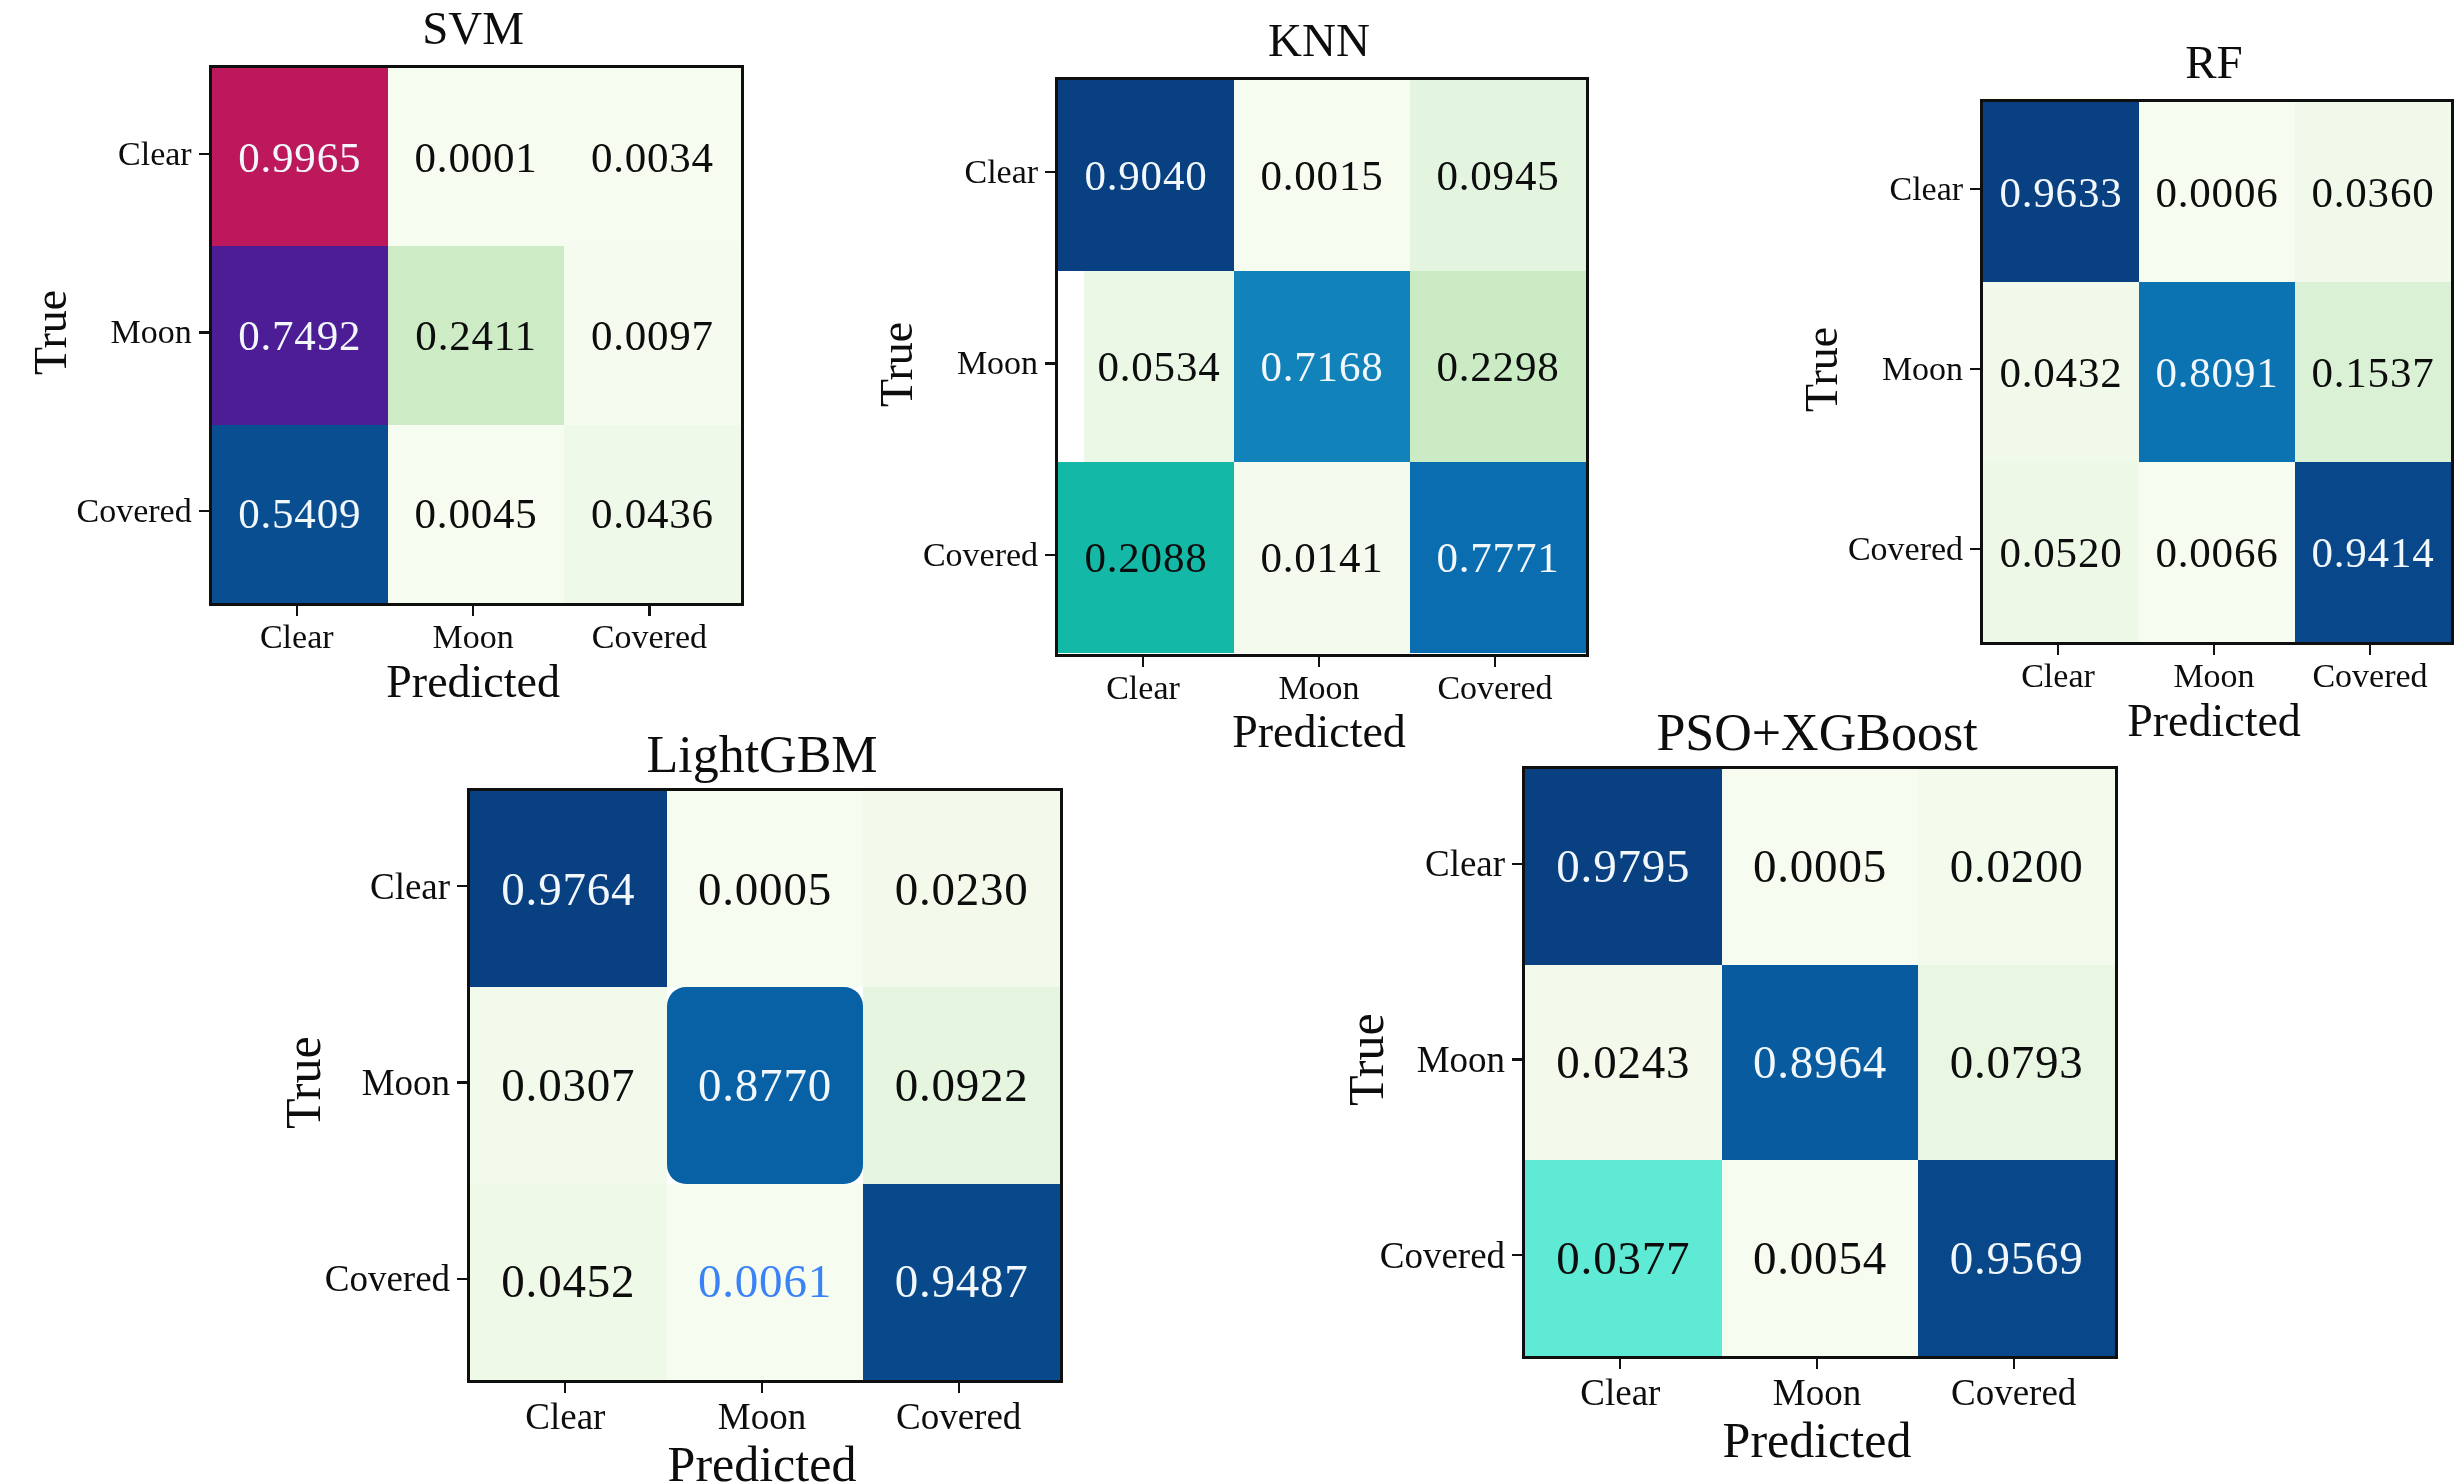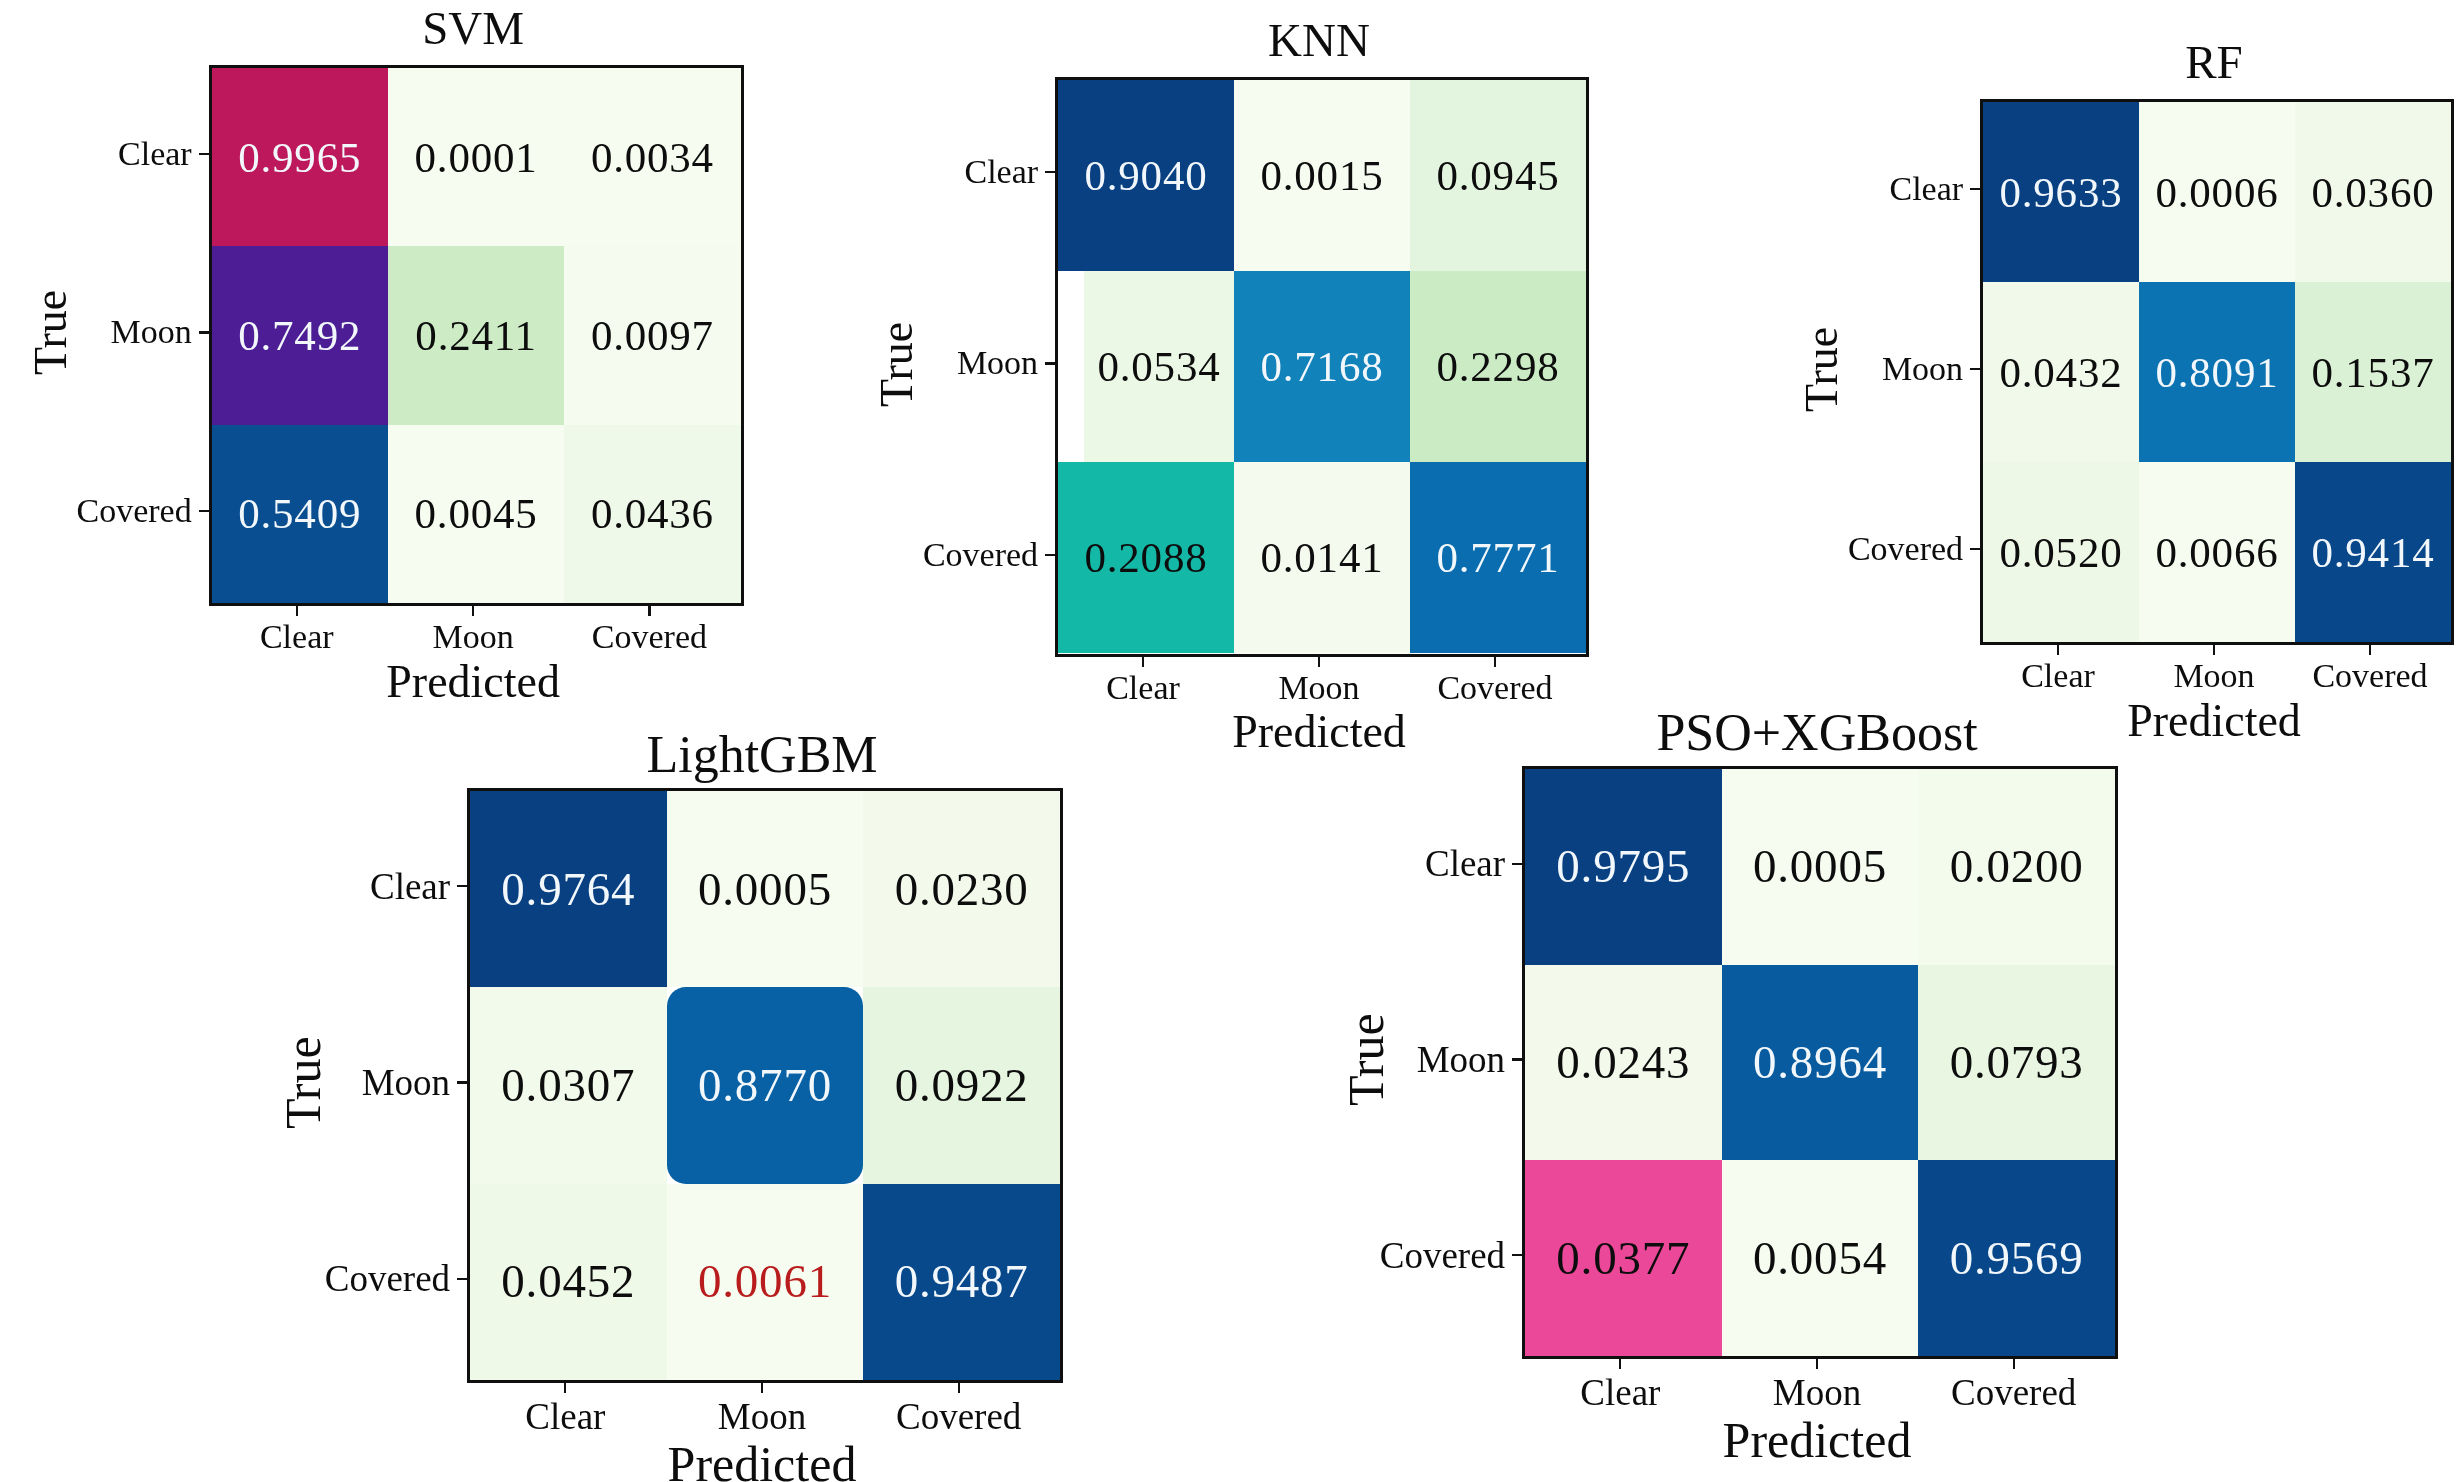--- a/index.html
+++ b/index.html
@@ -228,21 +228,21 @@
       </div>
     </div>
   <div class="heatmap">
       <div class="cell" style="background: rgb(8, 64, 129); color: rgb(242, 247, 251);">0.9764</div>
       <div class="cell" style="background: rgb(247, 252, 240); color: rgb(13, 13, 13);">0.0005</div>
       <div class="cell" style="background: rgb(243, 250, 236); color: rgb(13, 13, 13);">0.0230</div>
       <div class="cell" style="background: rgb(241, 250, 235); color: rgb(13, 13, 13);">0.0307</div>
       <div class="cell" style="background: rgb(7, 97, 164); color: rgb(242, 247, 251); border-radius: 19px;">0.8770</div>
       <div class="cell" style="background: rgb(230, 245, 224); color: rgb(13, 13, 13);">0.0922</div>
       <div class="cell" style="background: rgb(239, 249, 232); color: rgb(13, 13, 13);">0.0452</div>
-      <div class="cell" style="background: rgb(246, 252, 239); color: #b91c1c;">0.0061</div>
+      <div class="cell" style="background: rgb(246, 252, 239); color: #3b82f6;">0.0061</div>
       <div class="cell" style="background: rgb(8, 73, 139); color: rgb(242, 247, 251);">0.9487</div>
     </div>
   <div class="xticks">
       <div class="xtick">
         <div class="xtick-mark"></div>
         <span class="lab">Clear</span>
       </div>
       <div class="xtick">
         <div class="xtick-mark"></div>
         <span class="lab">Moon</span>
@@ -272,21 +272,21 @@
         <div class="ytick-mark"></div>
       </div>
     </div>
   <div class="heatmap">
       <div class="cell" style="background: rgb(8, 64, 129); color: rgb(242, 247, 251);">0.9795</div>
       <div class="cell" style="background: rgb(247, 252, 240); color: rgb(13, 13, 13);">0.0005</div>
       <div class="cell" style="background: rgb(243, 251, 237); color: rgb(13, 13, 13);">0.0200</div>
       <div class="cell" style="background: rgb(243, 250, 236); color: rgb(13, 13, 13);">0.0243</div>
       <div class="cell" style="background: rgb(7, 91, 158); color: rgb(242, 247, 251);">0.8964</div>
       <div class="cell" style="background: rgb(232, 246, 226); color: rgb(13, 13, 13);">0.0793</div>
-      <div class="cell" style="background: #ec4899; color: rgb(13, 13, 13);">0.0377</div>
+      <div class="cell" style="background: #5eead4; color: rgb(13, 13, 13);">0.0377</div>
       <div class="cell" style="background: rgb(246, 252, 239); color: rgb(13, 13, 13);">0.0054</div>
       <div class="cell" style="background: rgb(8, 71, 137); color: rgb(242, 247, 251);">0.9569</div>
     </div>
   <div class="xticks">
       <div class="xtick">
         <div class="xtick-mark"></div>
         <span class="lab">Clear</span>
       </div>
       <div class="xtick">
         <div class="xtick-mark"></div>

